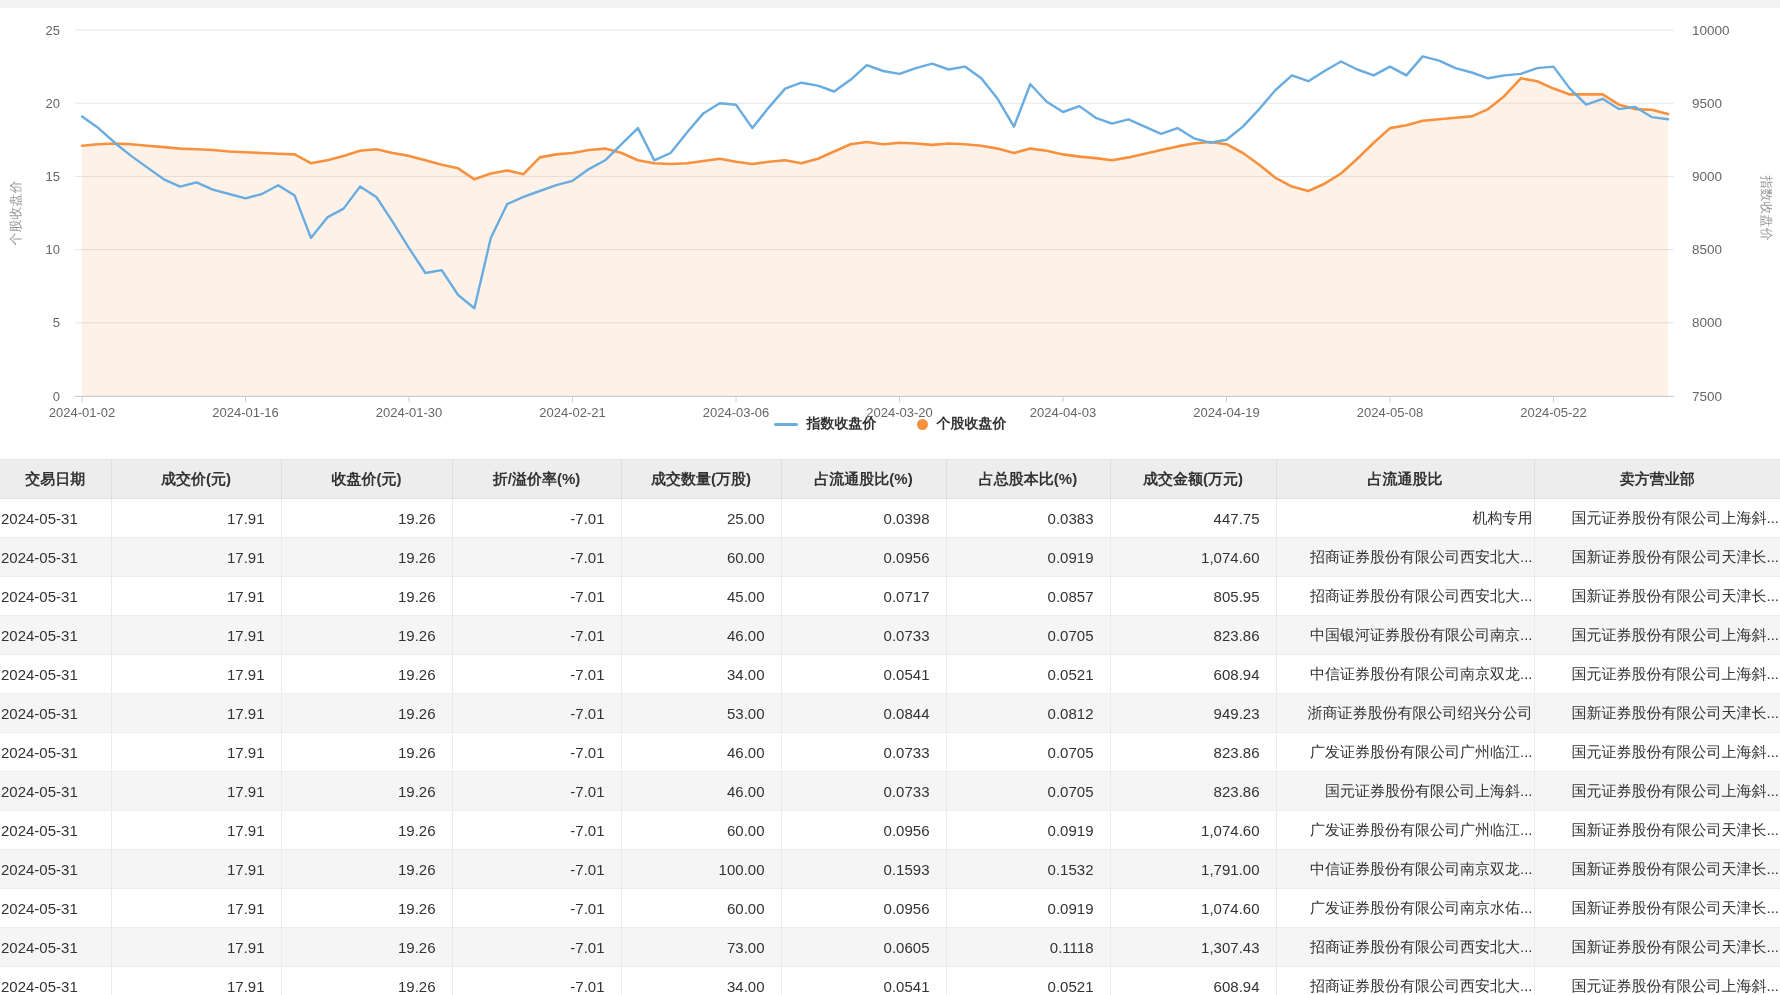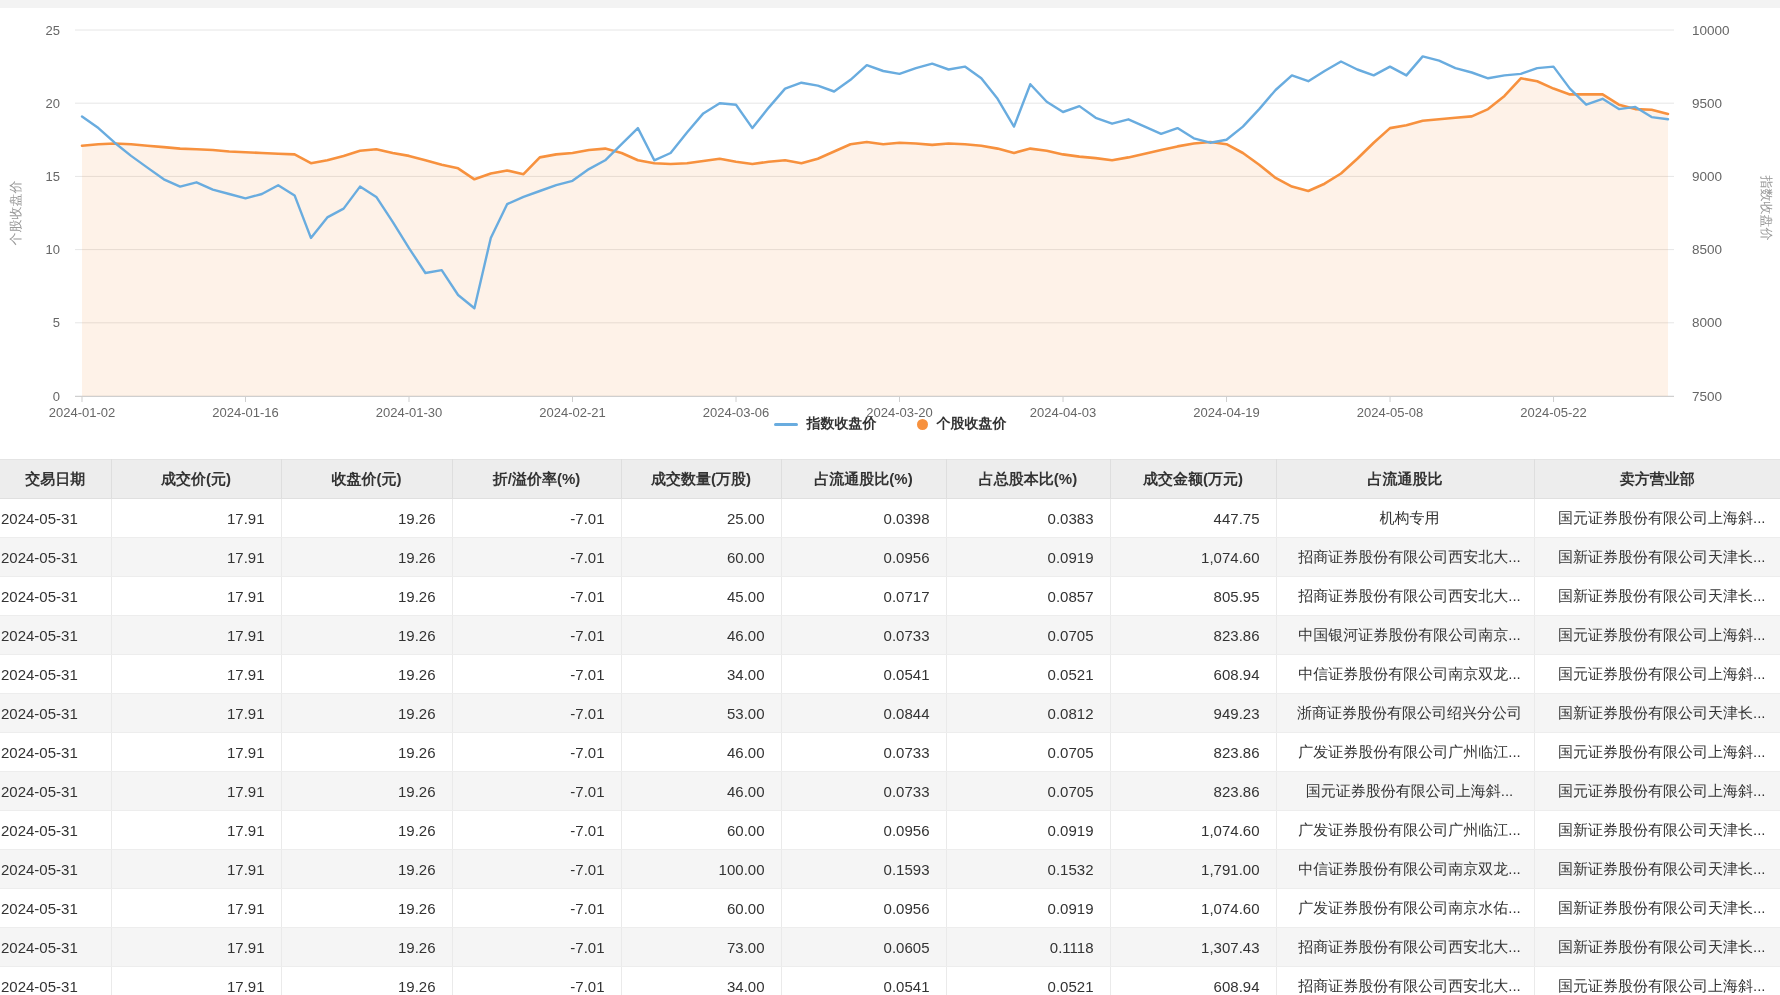--- a/index.html
+++ b/index.html
@@ -28,21 +28,21 @@
     border-right:1px solid #dedede;white-space:nowrap;overflow:hidden;
   }
   table.trades td{
     height:36px;border-right:1px solid #eaeaea;border-bottom:1px solid #ededed;
     white-space:nowrap;overflow:hidden;background:#fff;
   }
   table.trades th:last-child, table.trades td:last-child{border-right:none;}
   table.trades tbody tr:nth-child(even) td{background:#f5f5f5;}
   td.al-c{}
   td.al-r{text-align:right;padding-right:16px;}
-  td.al-l{text-align:center;padding-left:10px;}
+  td.al-l{text-align:right;padding-left:10px;}
 </style>
 </head>
 <body>
 
 <div>
   <div class="top-strip"></div>
 
   <div class="chart-wrap">
     <svg id="chart-svg" width="1780" height="447">
         <line x1="75" x2="1674" y1="388" y2="388" stroke="#e6e6e6" stroke-width="1"></line>

